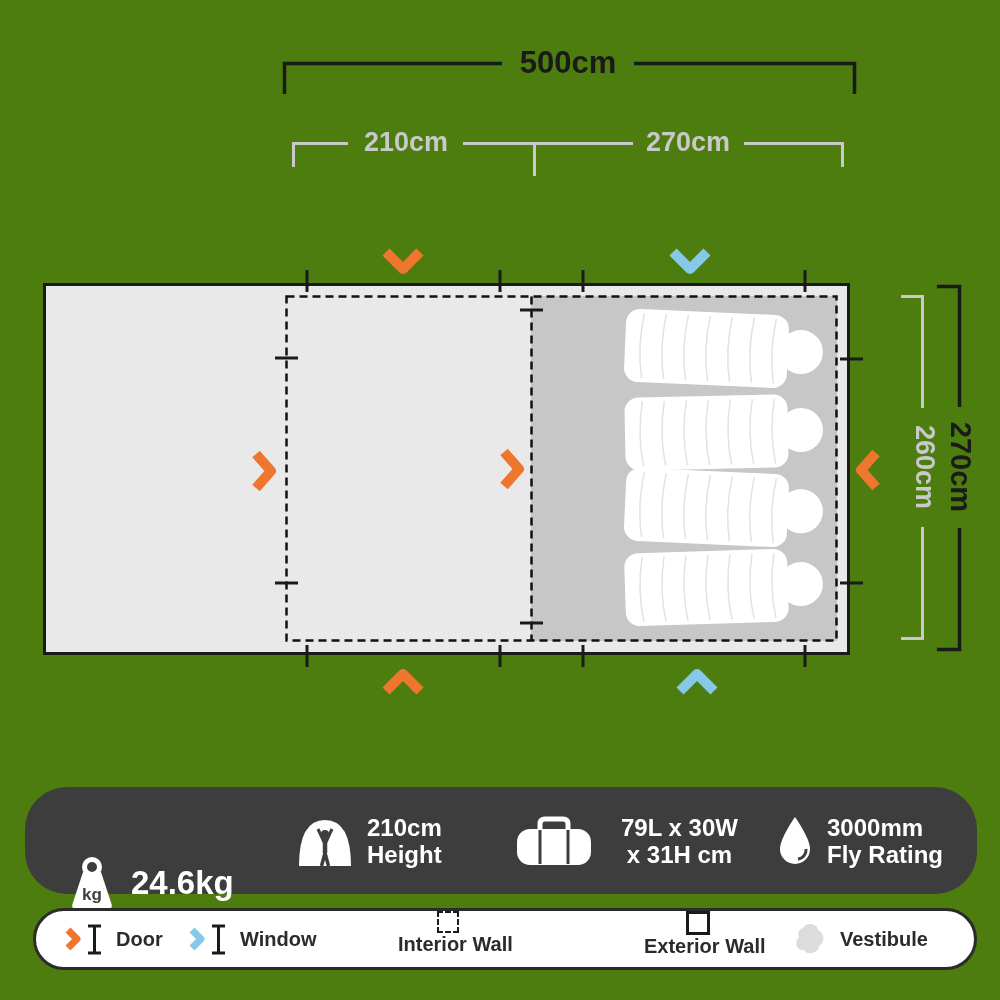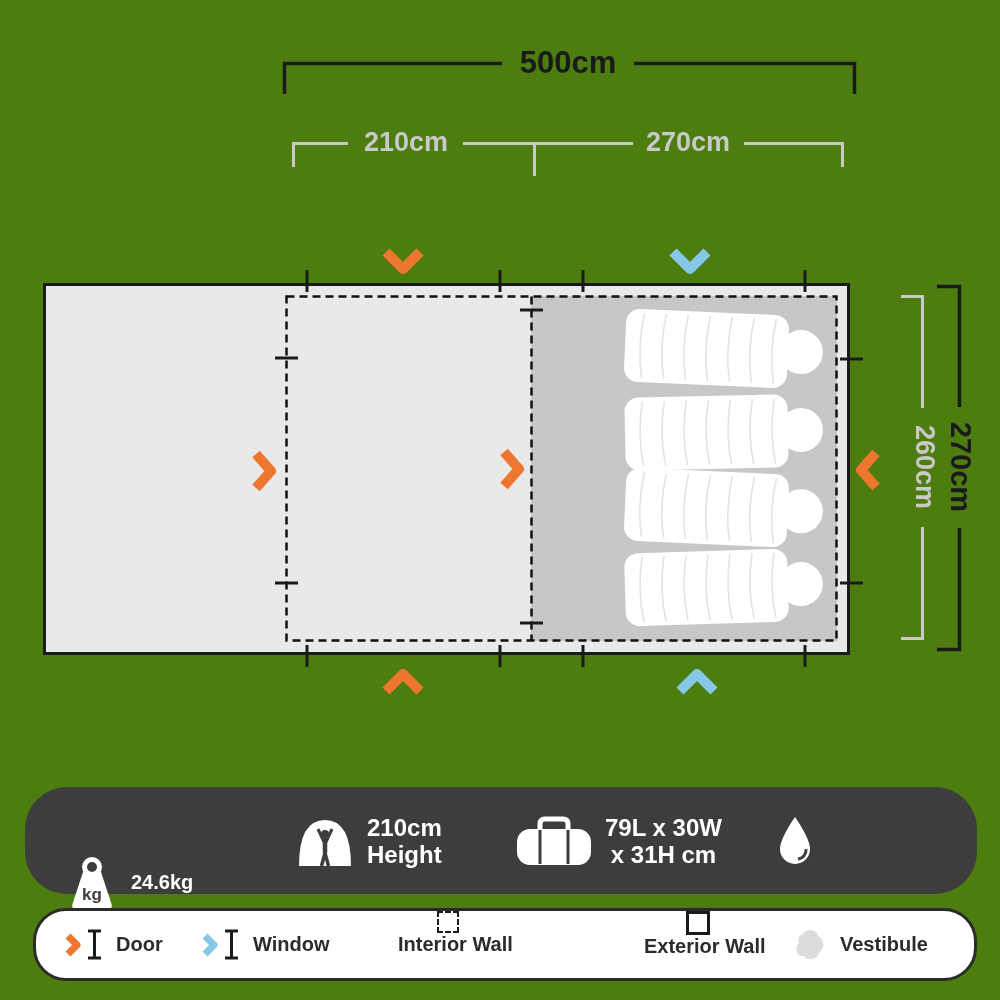--- a/index.html
+++ b/index.html
@@ -16,34 +16,34 @@
   .lbl-210{left:346px;top:127px;width:120px;font-size:27px;}
   .lbl-270t{left:628px;top:127px;width:120px;font-size:27px;}
   .lbl-260{left:863px;top:452px;width:124px;height:30px;font-size:27px;transform:rotate(90deg);}
   .lbl-270r{left:899px;top:451px;width:124px;height:32px;font-size:29px;transform:rotate(90deg);}
 
   
   .spec-bar{position:absolute;left:25px;top:787px;width:952px;height:107px;
             background:#3D3D3D;border-radius:42px;}
   .spec-item{position:absolute;top:0;height:100%;display:flex;align-items:center;}
   .spec-text{color:#ffffff;font-size:24px;line-height:27px;}
-  .spec-text.big{font-size:20px;}
+  .spec-text.big{font-size:33px;}
   .spec-text.center{text-align:center;}
   .si-1{left:42px;margin-top:42px;}  .si-1 .spec-text{margin-left:14px;}
   .si-2{left:272px;} .si-2 .spec-text{margin-left:14px;}
-  .si-3{left:490px;} .si-3 .spec-text{margin-left:12px;}
+  .si-3{left:490px;} .si-3 .spec-text{margin-left:28px;}
   .si-4{left:752px;} .si-4 .spec-text{margin-left:14px;}
 
   
-  .legend-bar{position:absolute;left:33px;top:908px;width:944px;height:73px;background:#ffffff;
+  .legend-bar{position:absolute;left:33px;top:908px;width:944px;height:62px;background:#ffffff;
               border:3px solid #2B2B2B;border-radius:33px;box-sizing:border-box;}
   .legend-item{position:absolute;top:0;height:100%;display:flex;align-items:center;}
   .legend-label{color:#2B2B2B;font-size:20px;margin-left:14px;white-space:nowrap;}
   .li-door{left:28px;}
-  .li-window{left:165px;}
+  .li-window{left:152px;}
   .li-interior{left:348px;flex-direction:column;}
   .li-exterior{left:594px;flex-direction:column;}
   .li-vestibule{left:756px;}
   .ibeam{margin-left:5px;}
   .sq-interior{width:22px;height:22px;border:2.5px dashed #1A1A1A;box-sizing:border-box;}
   .sq-exterior{width:24px;height:24px;border:3px solid #1A1A1A;box-sizing:border-box;}
 </style>
 </head>
 <body>
 
@@ -204,20 +204,24 @@
         <div>79L x 30W</div>
         <div>x 31H cm</div>
       </div>
     </div>
 
     <div class="spec-item si-4">
       <svg width="36" height="52" viewBox="0 0 36 52">
         <path d="M18 2 C18 2 3 23 3 34 A15 15 0 0 0 33 34 C33 23 18 2 18 2 Z" fill="#ffffff"></path>
         <path d="M21 44 A9 9 0 0 0 29 34" stroke="#3D3D3D" stroke-width="3" fill="none"></path>
       </svg>
+      <div class="spec-text">
+        <div>3000mm</div>
+        <div>Fly Rating</div>
+      </div>
     </div>
   </div>
 
   <div class="legend-bar">
 
     <div class="legend-item li-door">
       <svg width="18" height="26" viewBox="0 0 18 26">
         <path d="M4 4 L13 13 L4 22" fill="none" stroke="#EE762F" stroke-width="7" stroke-linejoin="round"></path>
       </svg>
       <svg class="ibeam" width="15" height="31" viewBox="0 0 15 31">

